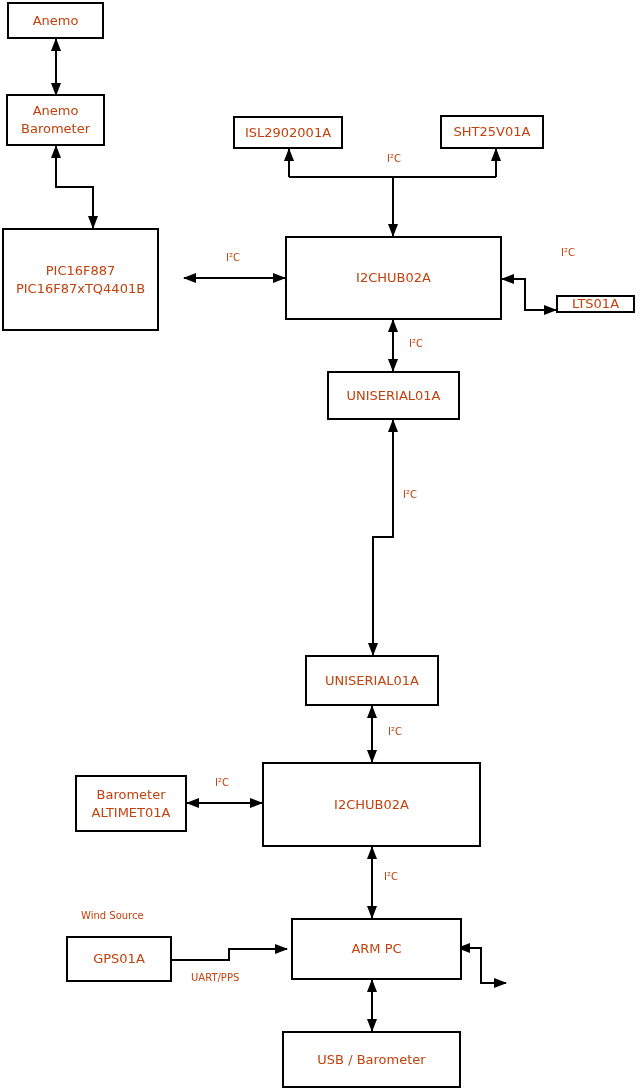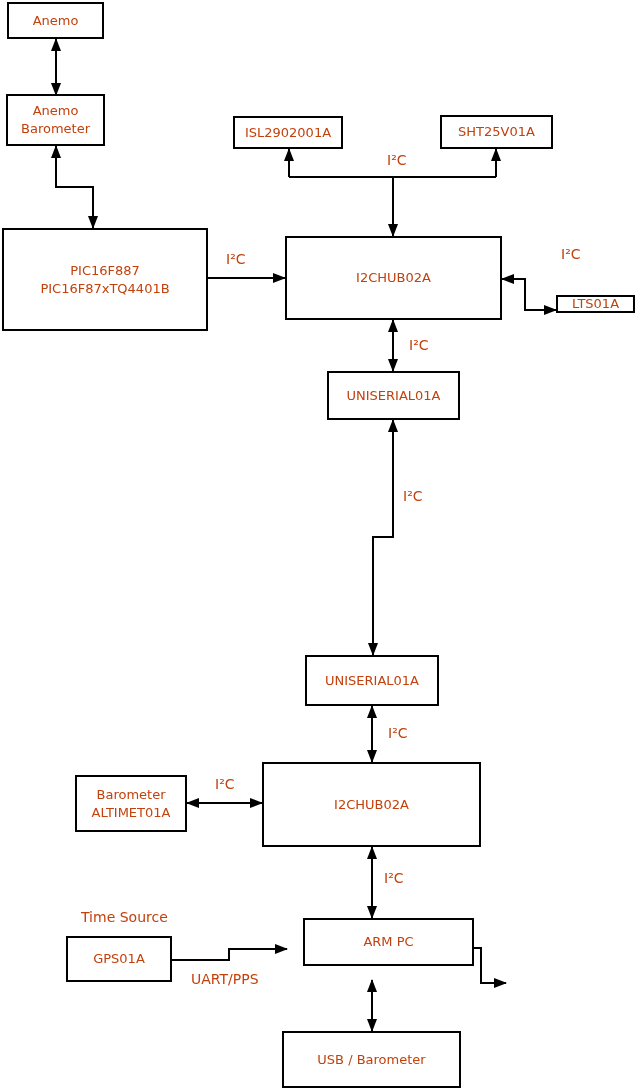--- a/index.html
+++ b/index.html
@@ -37,21 +37,21 @@
     flex-direction: column;
     align-items: center;
     justify-content: center;
     text-align: center;
     font-size: 13px;
     line-height: 1.35;
     white-space: nowrap;
   }
   .elabel {
     position: absolute;
-    font-size: 14px;
+    font-size: 10px;
     line-height: 1.1;
     white-space: nowrap;
   }
 </style>
 </head>
 <body>
 
 <div class="canvas">
 
   <svg class="wires" viewBox="0 0 640 1089" aria-hidden="true">
@@ -93,30 +93,30 @@
 
   <div class="node" style="left:7px; top:2px; width:97px; height:37px">
     <span>Anemo</span>
   </div>
 
   <div class="node" style="left:6px; top:94px; width:99px; height:52px">
     <span>Anemo</span>
     <span>Barometer</span>
   </div>
 
-  <div class="node" style="left:2px; top:228px; width:206px; height:103px">
+  <div class="node" style="left:2px; top:228px; width:157px; height:103px">
     <span>PIC16F887</span>
     <span>PIC16F87xTQ4401B</span>
   </div>
 
   <div class="node" style="left:233px; top:116px; width:110px; height:33px">
     <span>ISL2902001A</span>
   </div>
 
-  <div class="node" style="left:440px; top:115px; width:113px; height:34px">
+  <div class="node" style="left:440px; top:115px; width:104px; height:34px">
     <span>SHT25V01A</span>
   </div>
 
   <div class="node" style="left:285px; top:236px; width:217px; height:84px">
     <span>I2CHUB02A</span>
   </div>
 
   <div class="node" style="left:556px; top:295px; width:79px; height:18px">
     <span>LTS01A</span>
   </div>
@@ -135,21 +135,21 @@
   </div>
 
   <div class="node" style="left:262px; top:762px; width:219px; height:85px">
     <span>I2CHUB02A</span>
   </div>
 
   <div class="node" style="left:66px; top:936px; width:106px; height:46px">
     <span>GPS01A</span>
   </div>
 
-  <div class="node" style="left:303px; top:918px; width:171px; height:48px">
+  <div class="node" style="left:291px; top:918px; width:171px; height:62px">
     <span>ARM PC</span>
   </div>
 
 
   <div class="node" style="left:282px; top:1031px; width:179px; height:57px">
     <span>USB / Barometer</span>
   </div>
 
   <span class="elabel" style="left:226px; top:252px">I²C</span>
 
@@ -162,15 +162,15 @@
   <span class="elabel" style="left:403px; top:489px">I²C</span>
 
   <span class="elabel" style="left:388px; top:726px">I²C</span>
 
   <span class="elabel" style="left:215px; top:777px">I²C</span>
 
   <span class="elabel" style="left:384px; top:871px">I²C</span>
 
   <span class="elabel" style="left:191px; top:972px">UART/PPS</span>
 
-  <span class="elabel" style="left:81px; top:910px">Time Source</span>
+  <span class="elabel" style="left:81px; top:910px">Wind Source</span>
 
 </div>
 
 </body></html>

